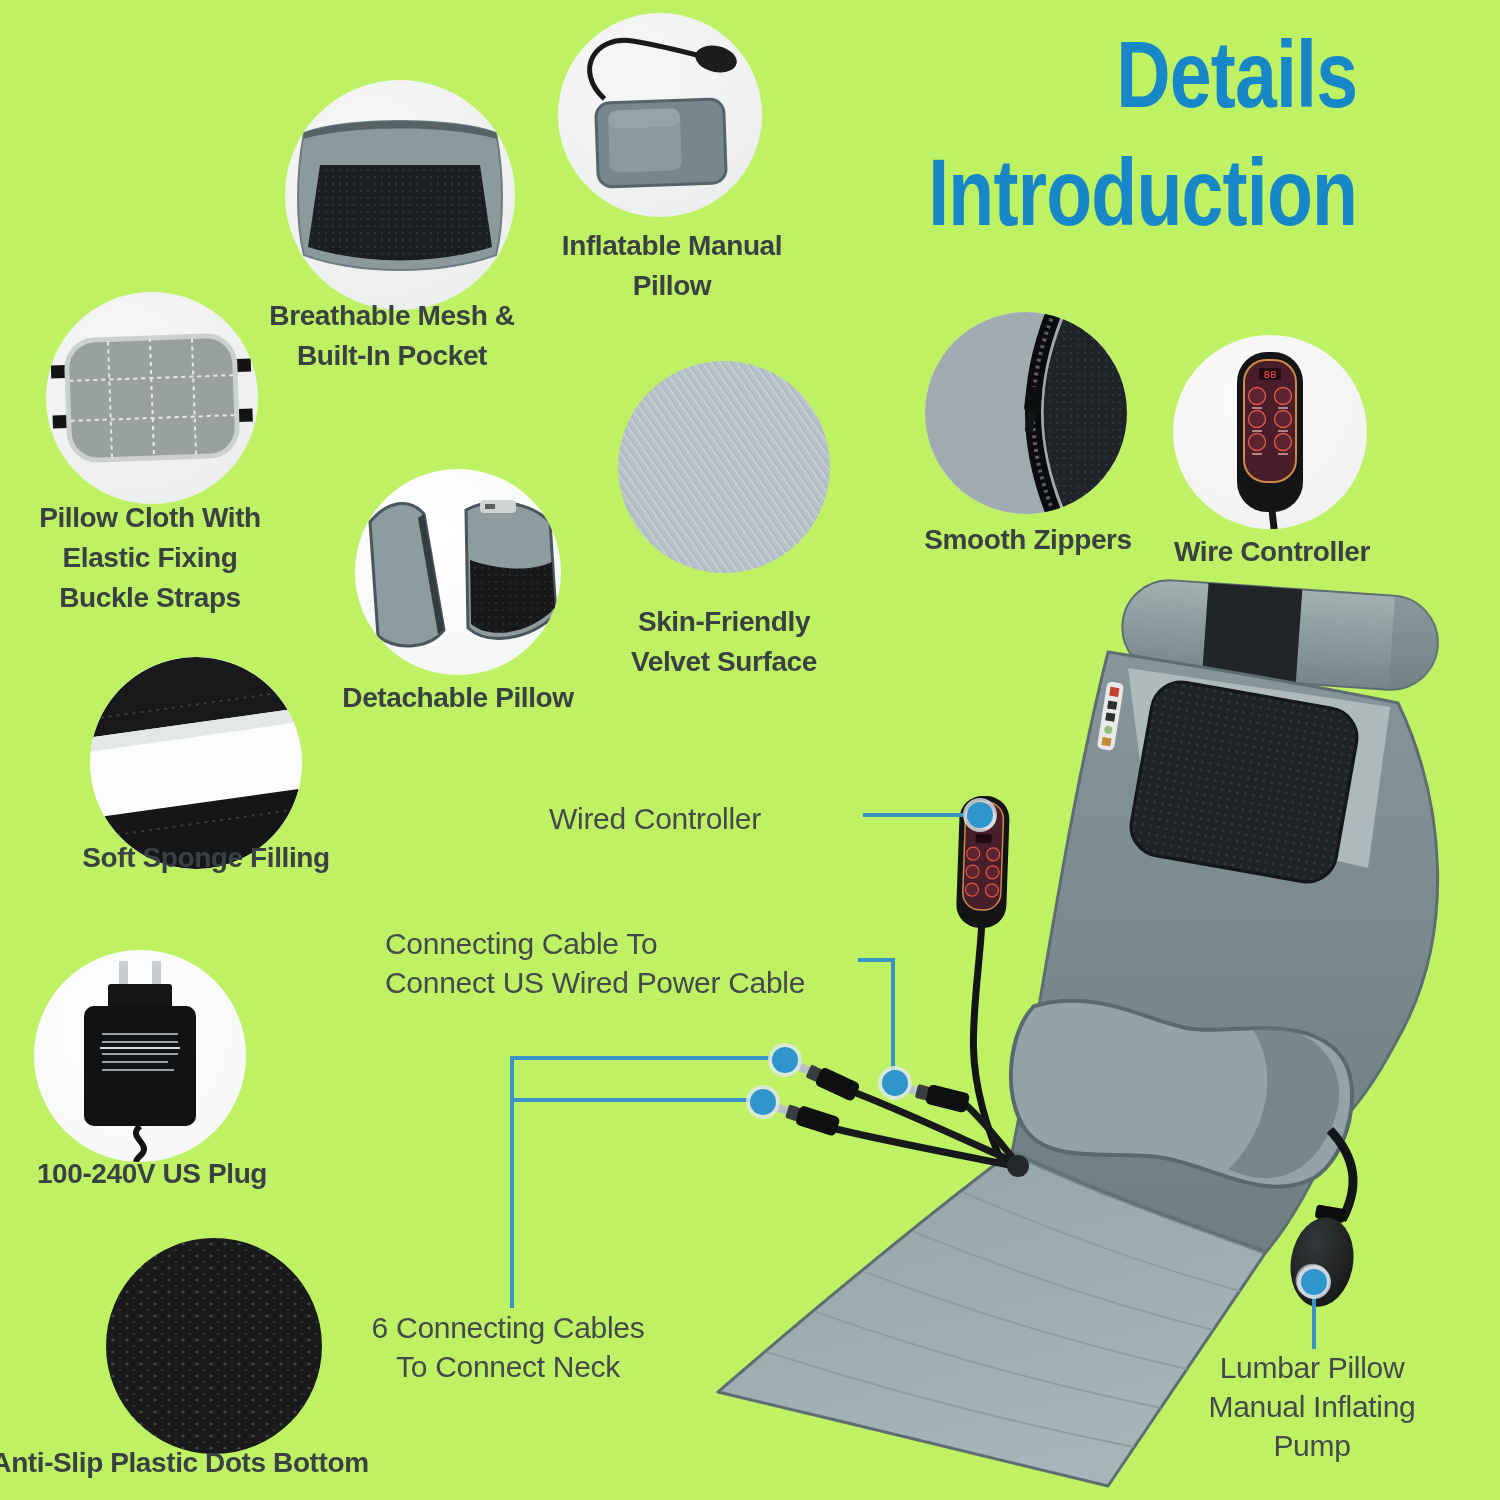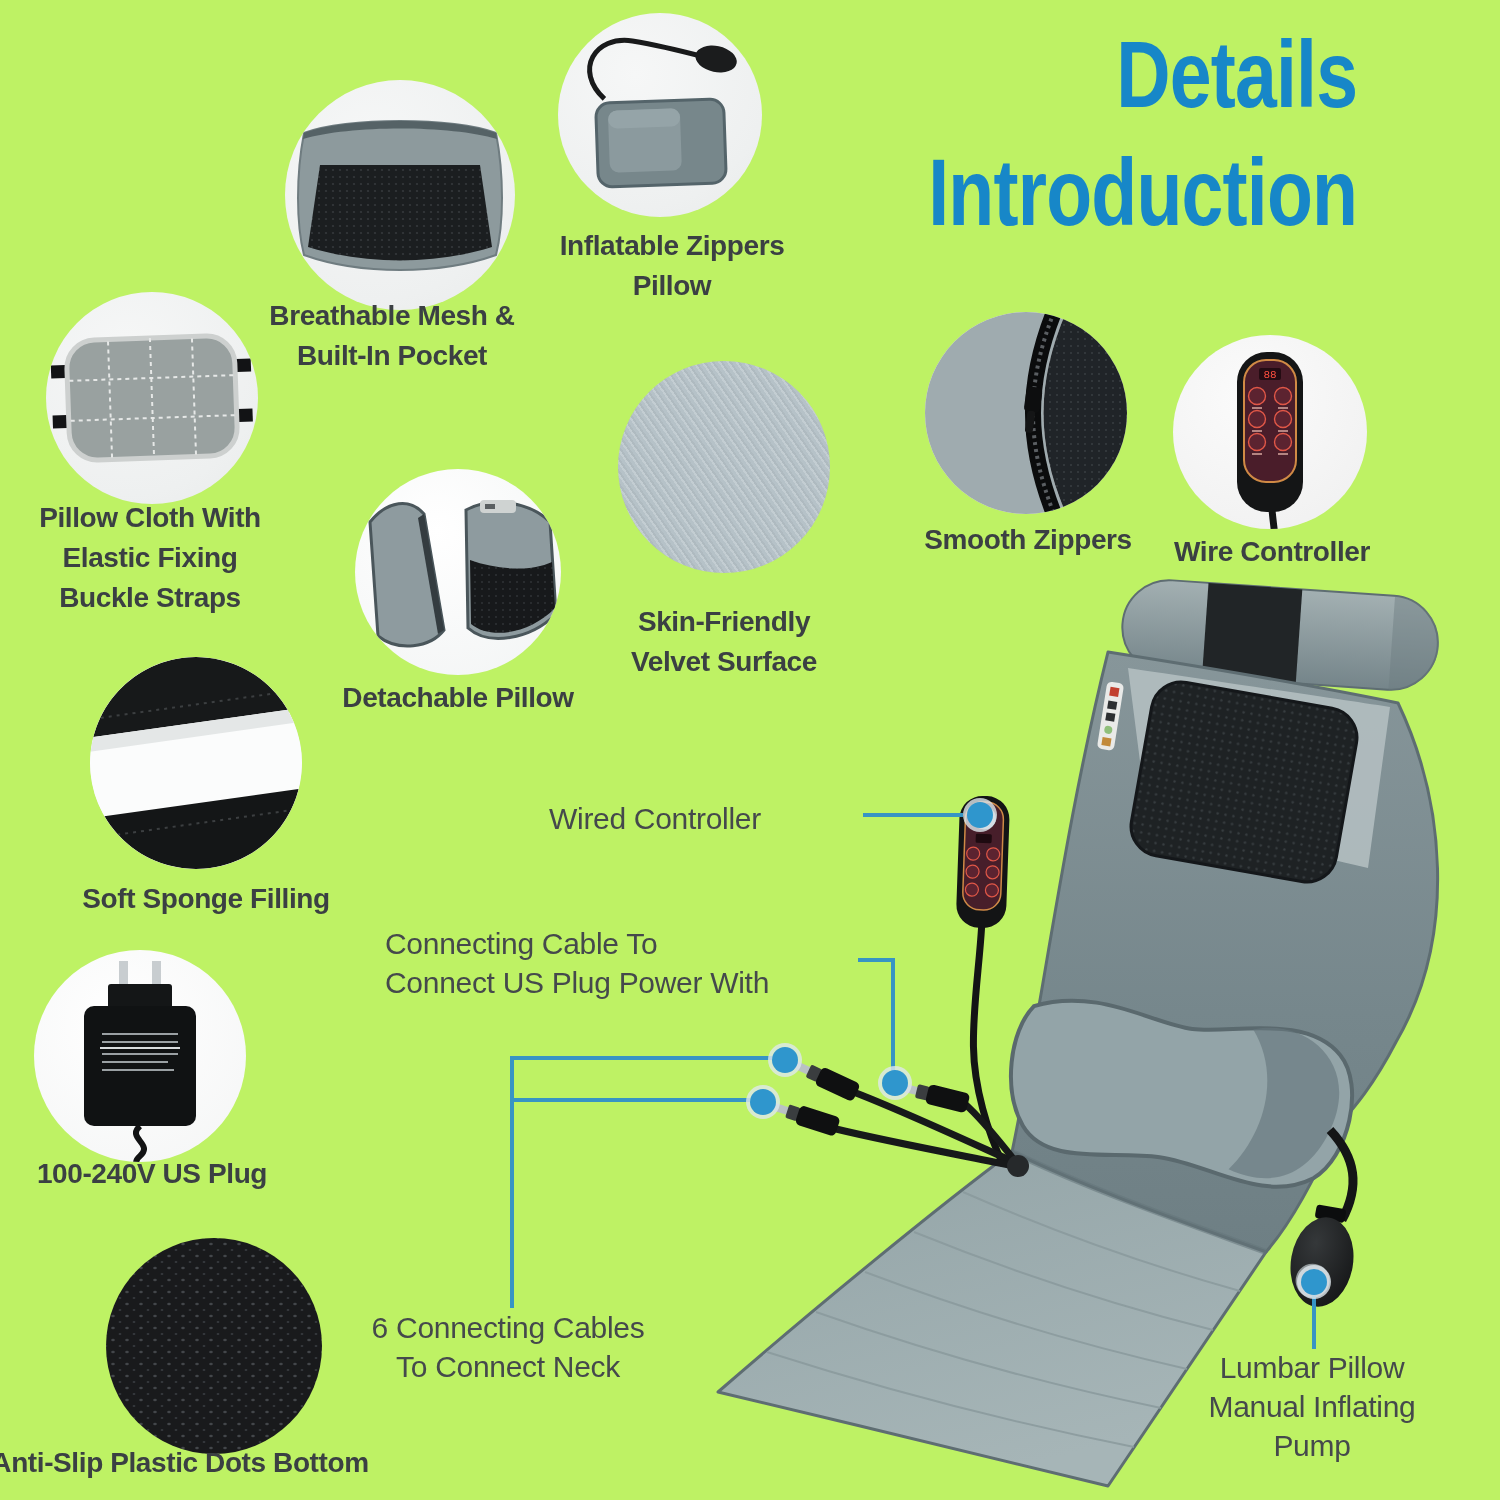--- a/index.html
+++ b/index.html
@@ -183,42 +183,42 @@
     </svg>
   </div>
 
   <div class="fcircle dots-fill" style="left:106px;top:1238px;width:216px;height:216px;"></div>
 
   <div class="feat-label" style="left:192px;top:296px;width:400px;">
     <div>Breathable Mesh &amp;</div>
     <div>Built-In Pocket</div>
   </div>
   <div class="feat-label" style="left:472px;top:226px;width:400px;">
-    <div>Inflatable Zippers</div>
+    <div>Inflatable Manual</div>
     <div>Pillow</div>
   </div>
   <div class="feat-label" style="left:-50px;top:498px;width:400px;">
     <div>Pillow Cloth With</div>
     <div>Elastic Fixing</div>
     <div>Buckle Straps</div>
   </div>
   <div class="feat-label" style="left:258px;top:678px;width:400px;">
     <div>Detachable Pillow</div>
   </div>
   <div class="feat-label" style="left:524px;top:602px;width:400px;">
     <div>Skin-Friendly</div>
     <div>Velvet Surface</div>
   </div>
   <div class="feat-label" style="left:828px;top:520px;width:400px;">
     <div>Smooth Zippers</div>
   </div>
   <div class="feat-label" style="left:1072px;top:532px;width:400px;">
     <div>Wire Controller</div>
   </div>
-  <div class="feat-label" style="left:6px;top:879px;width:400px;">
+  <div class="feat-label" style="left:6px;top:838px;width:400px;">
     <div>Soft Sponge Filling</div>
   </div>
   <div class="feat-label" style="left:-48px;top:1154px;width:400px;">
     <div>100-240V US Plug</div>
   </div>
   <div class="feat-label" style="left:-70px;top:1443px;width:500px;">
     <div>Anti-Slip Plastic Dots Bottom</div>
   </div>
 
   <svg class="abs" style="left:0;top:0;" width="1500" height="1500" viewBox="0 0 1500 1500">
@@ -351,21 +351,21 @@
   <div class="cdot" style="left:750px;top:1089px;"></div>
 
   <div class="cl" style="left:1312px;top:1293px;width:4px;height:56px;"></div>
   <div class="cdot" style="left:1301px;top:1269px;"></div>
 
   <div class="callout-label t-right" style="left:549px;top:799px;width:300px;">
     <div>Wired Controller</div>
   </div>
   <div class="callout-label t-right" style="left:385px;top:924px;width:450px;">
     <div>Connecting Cable To</div>
-    <div>Connect US Plug Power With</div>
+    <div>Connect US Wired Power Cable</div>
   </div>
   <div class="callout-label t-center" style="left:308px;top:1308px;width:400px;">
     <div>6 Connecting Cables</div>
     <div>To Connect Neck</div>
   </div>
   <div class="callout-label t-center" style="left:1112px;top:1348px;width:400px;">
     <div>Lumbar Pillow</div>
     <div>Manual Inflating</div>
     <div>Pump</div>
   </div>

